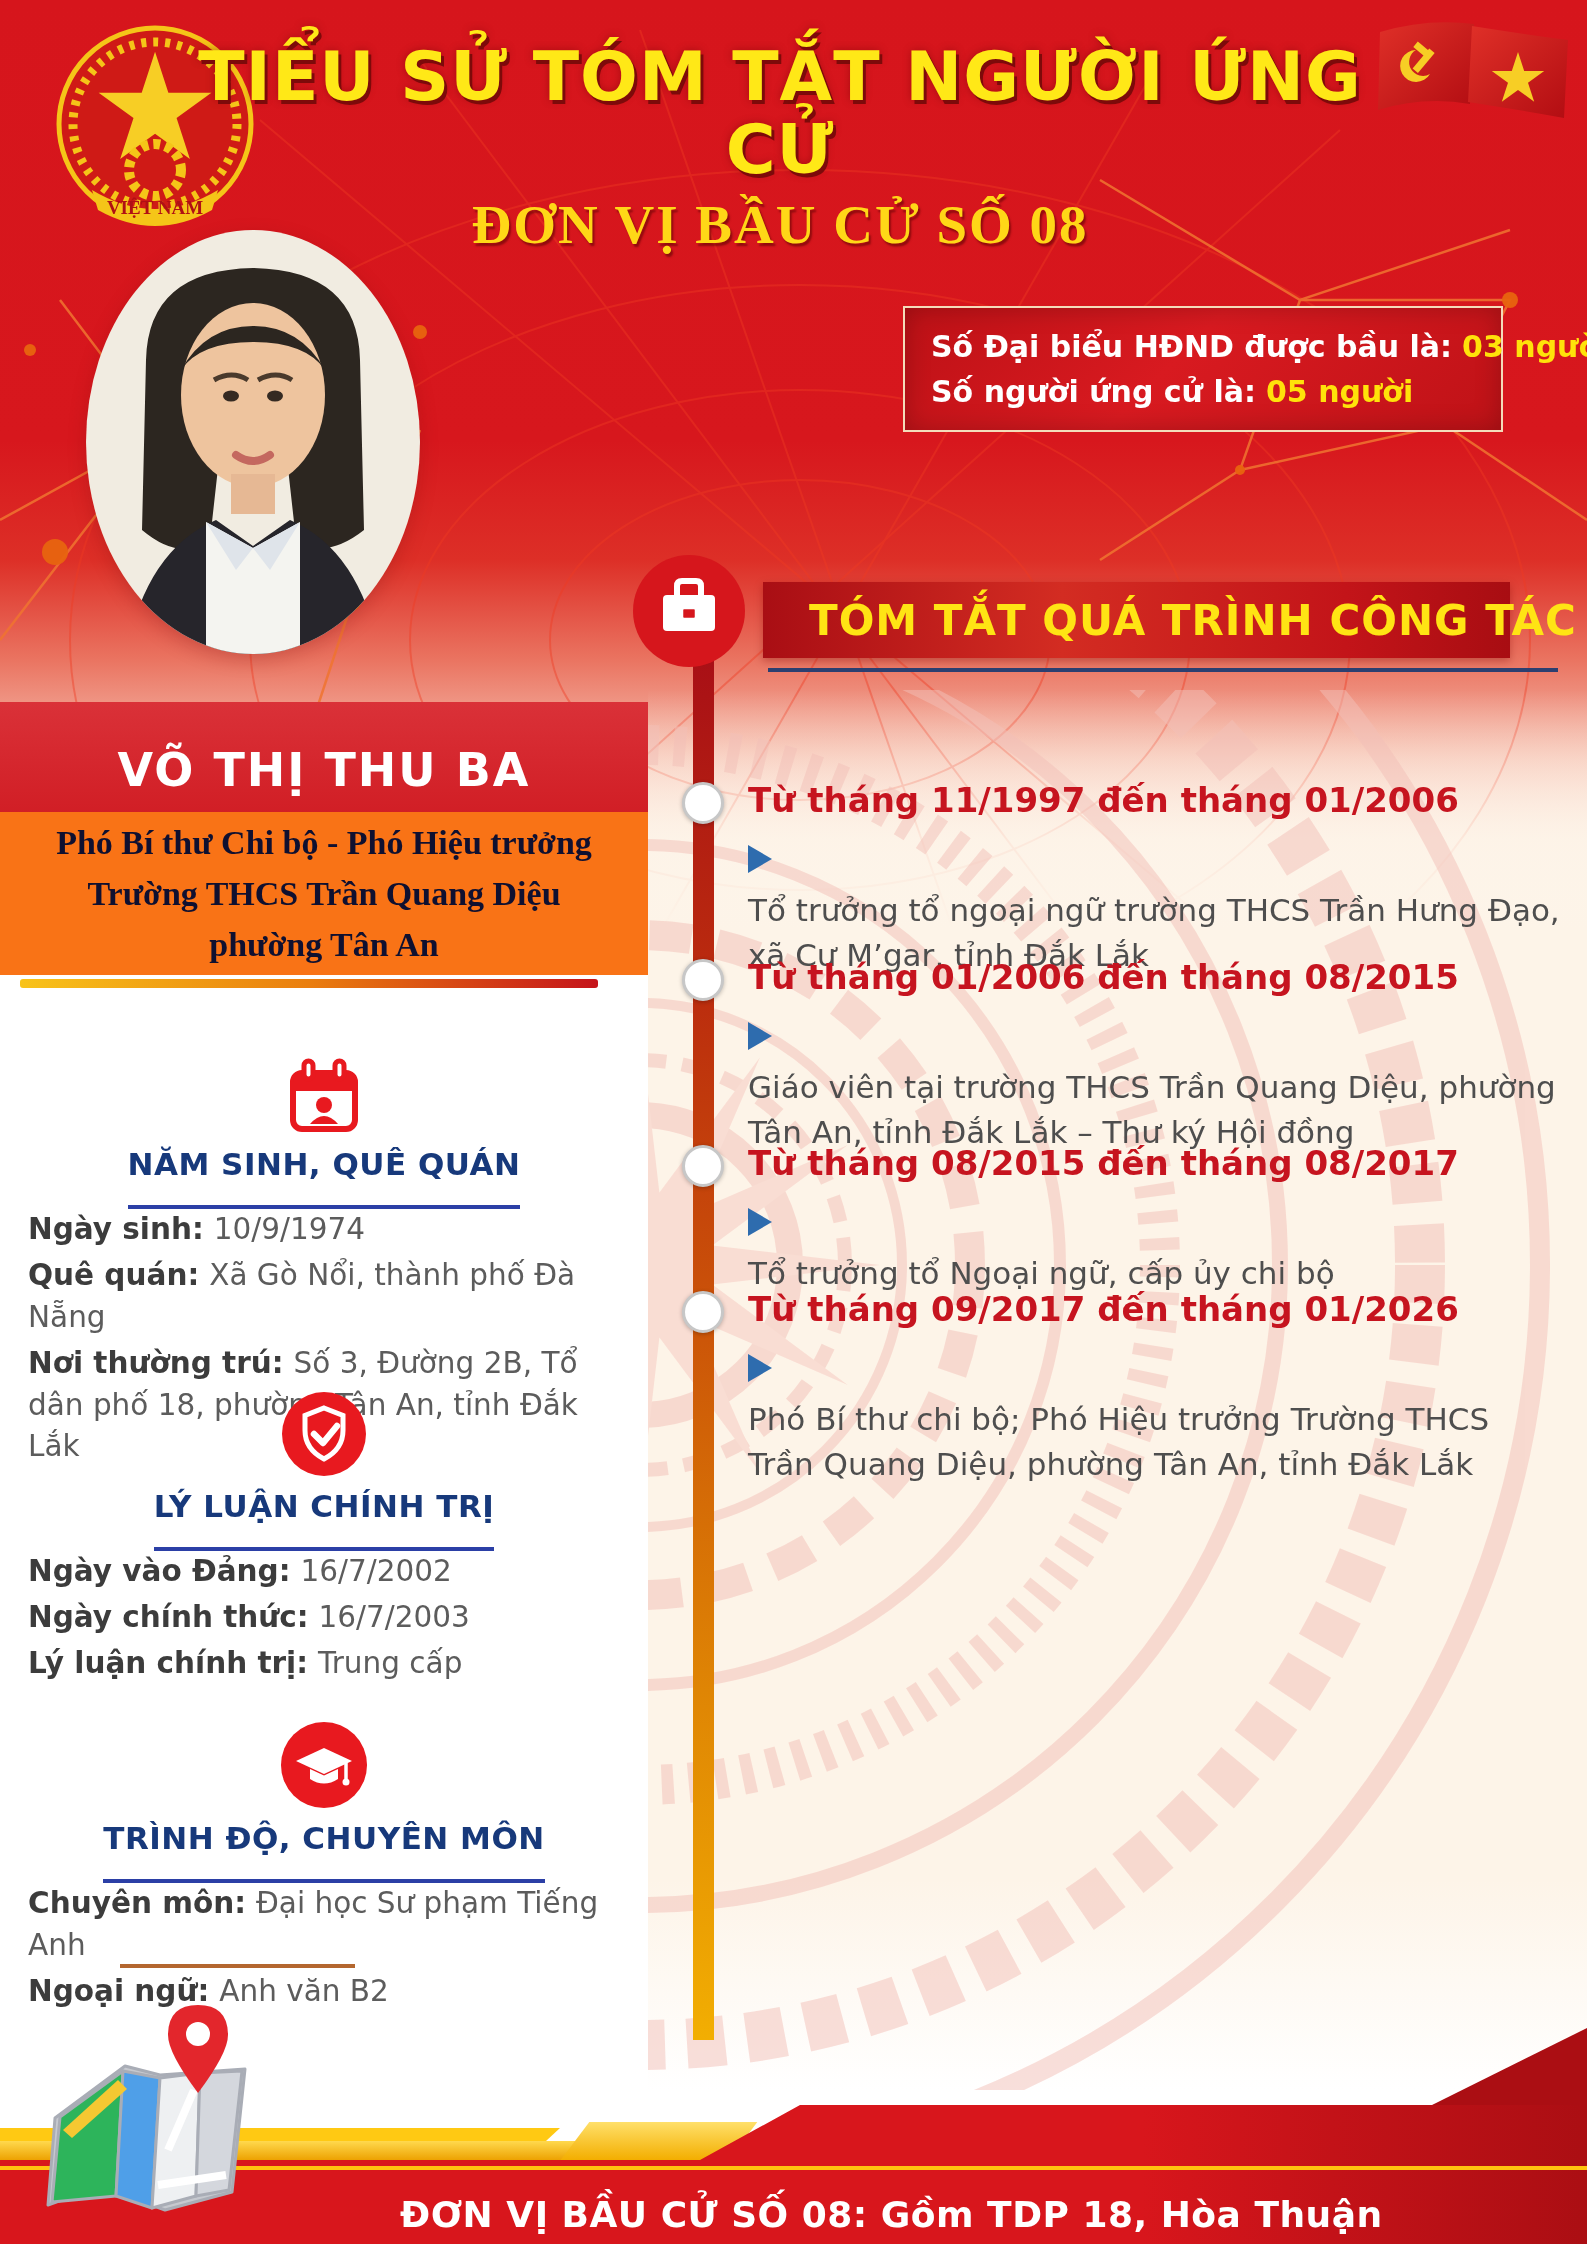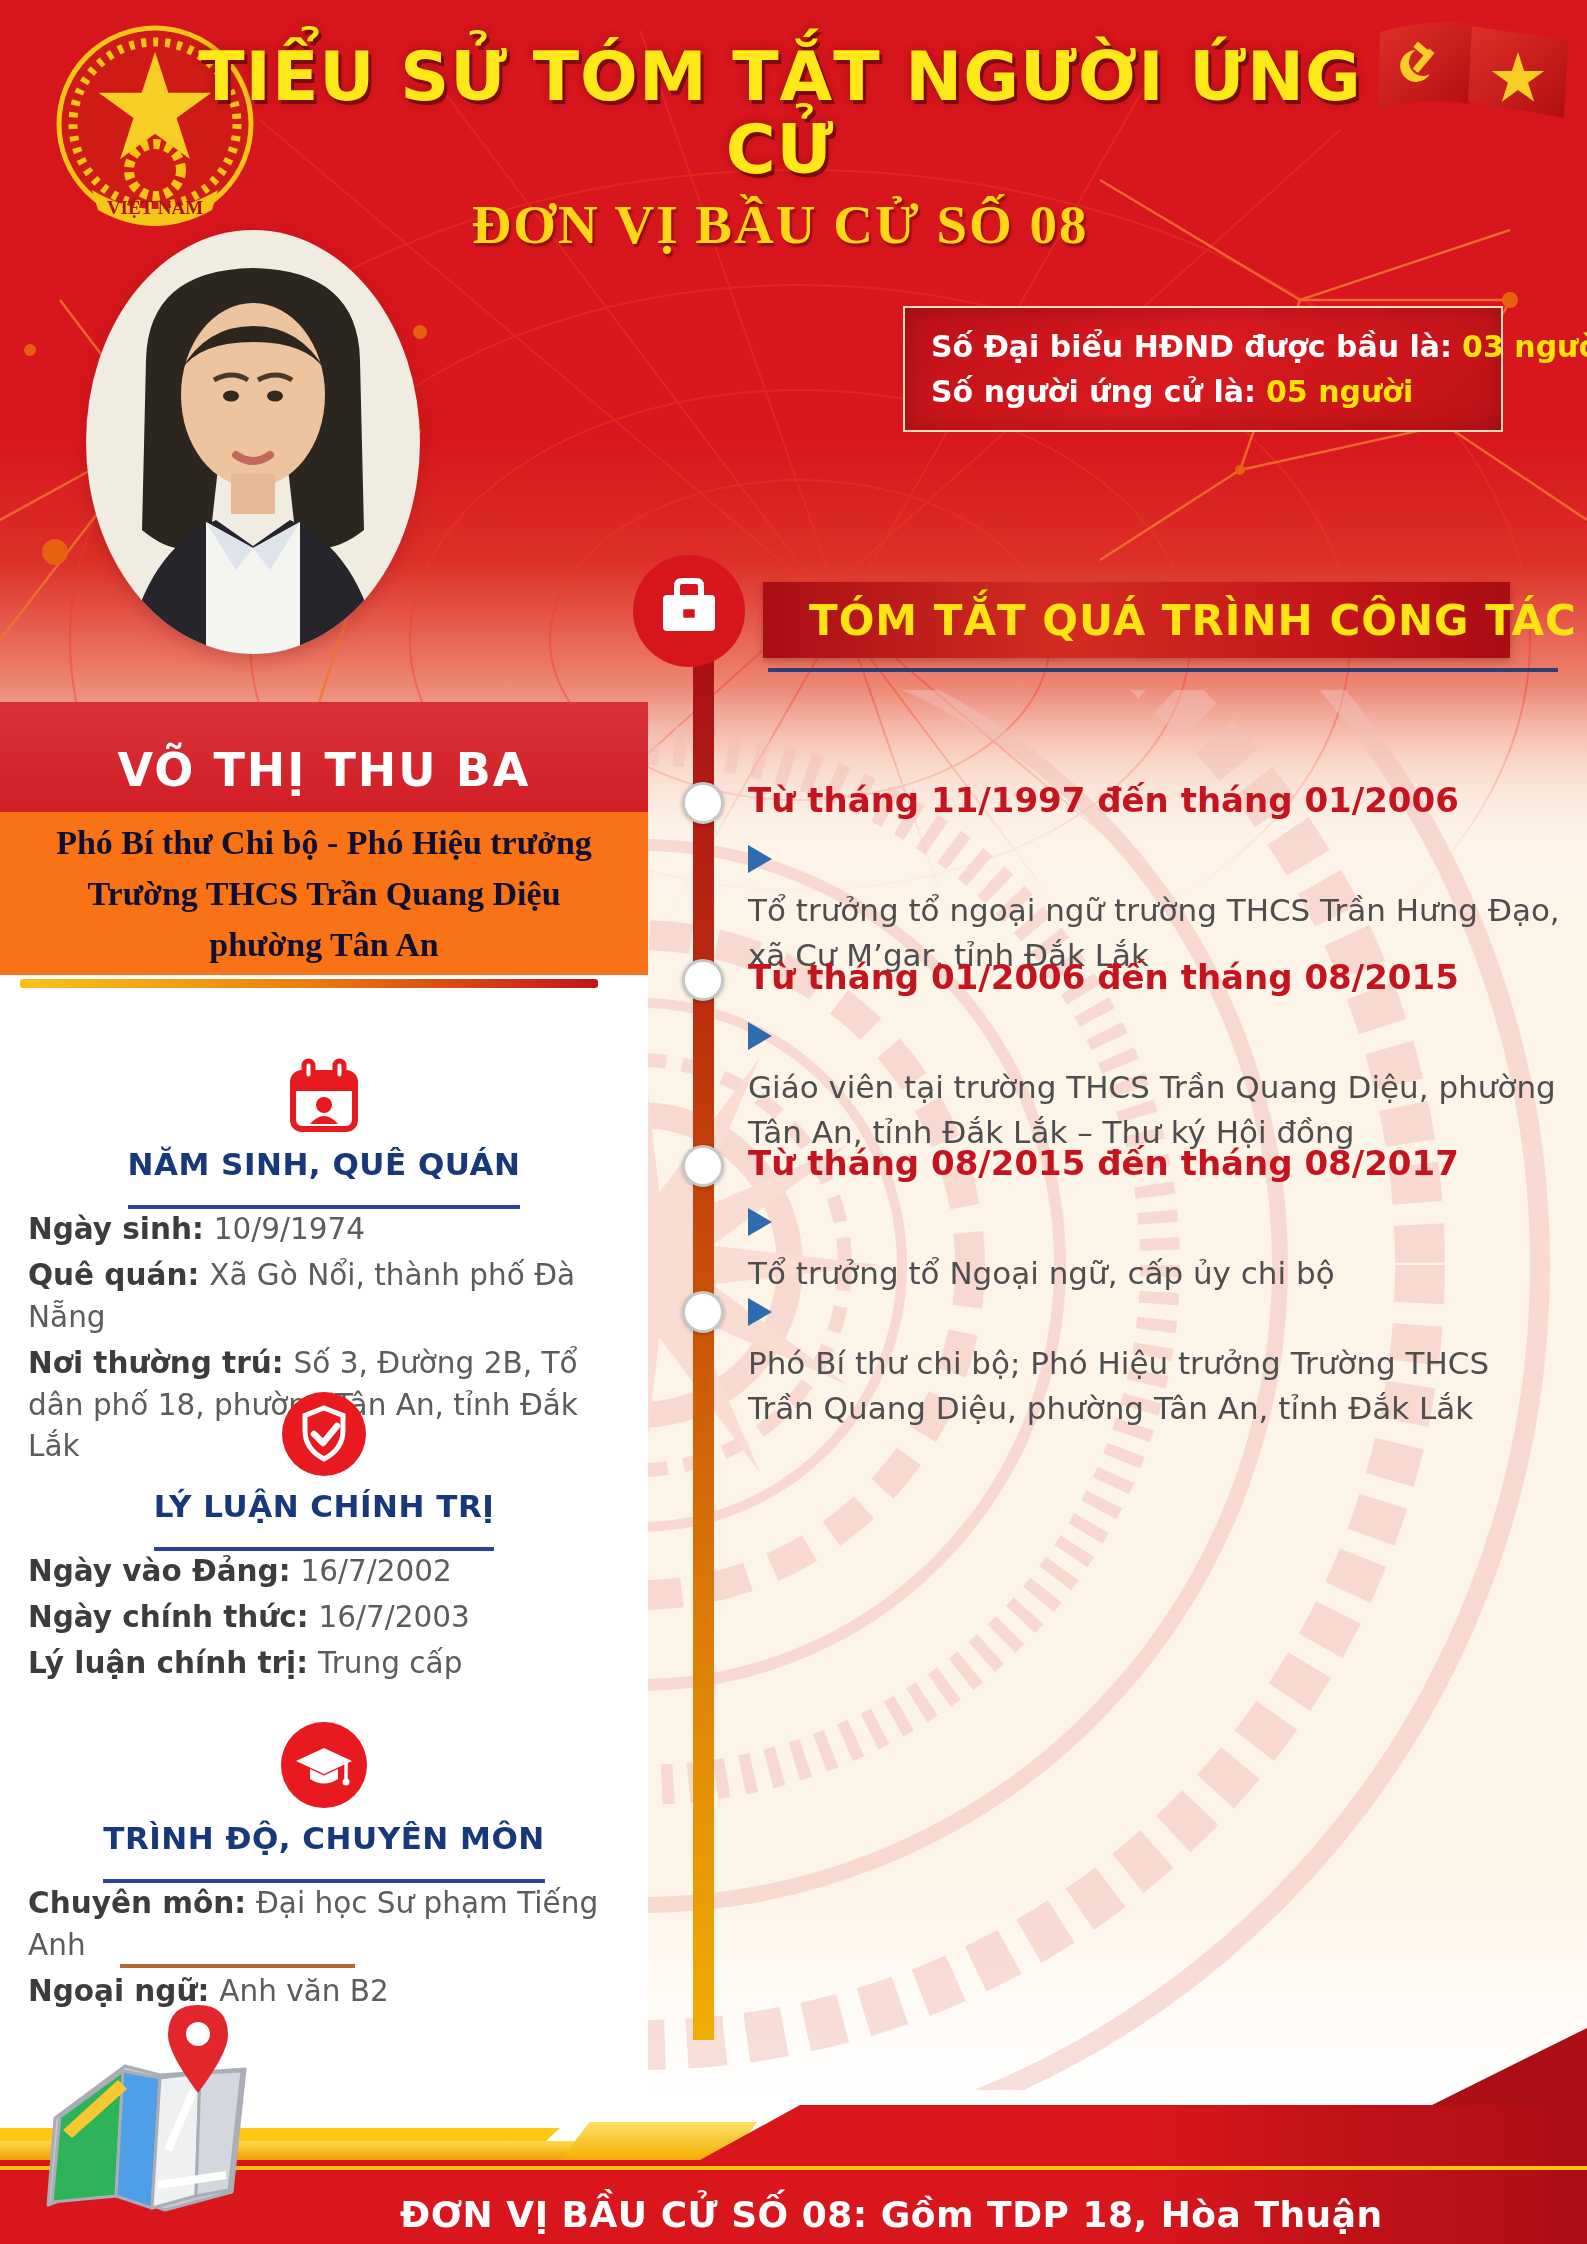--- a/index.html
+++ b/index.html
@@ -304,20 +304,21 @@
       </div>
   </div>
   <div class="abs entry e3">
     <div class="period">Từ tháng 08/2015 đến tháng 08/2017</div>
     <div class="detail">
         <span class="tri"></span>
       <span>Tổ trưởng tổ Ngoại ngữ, cấp ủy chi bộ</span>
       </div>
   </div>
   <div class="abs entry e4">
+    <div class="period">Từ tháng 09/2017 đến tháng 01/2026</div>
     <div class="detail">
         <span class="tri"></span>
       <span>Phó Bí thư chi bộ; Phó Hiệu trưởng Trường THCS Trần Quang Diệu, phường Tân An, tỉnh Đắk Lắk</span>
       </div>
   </div>
 
   <div class="abs f-wedge"></div>
   <div class="abs f-stripe"></div>
   <div class="abs f-band"></div>
   <div class="abs f-para"></div>

